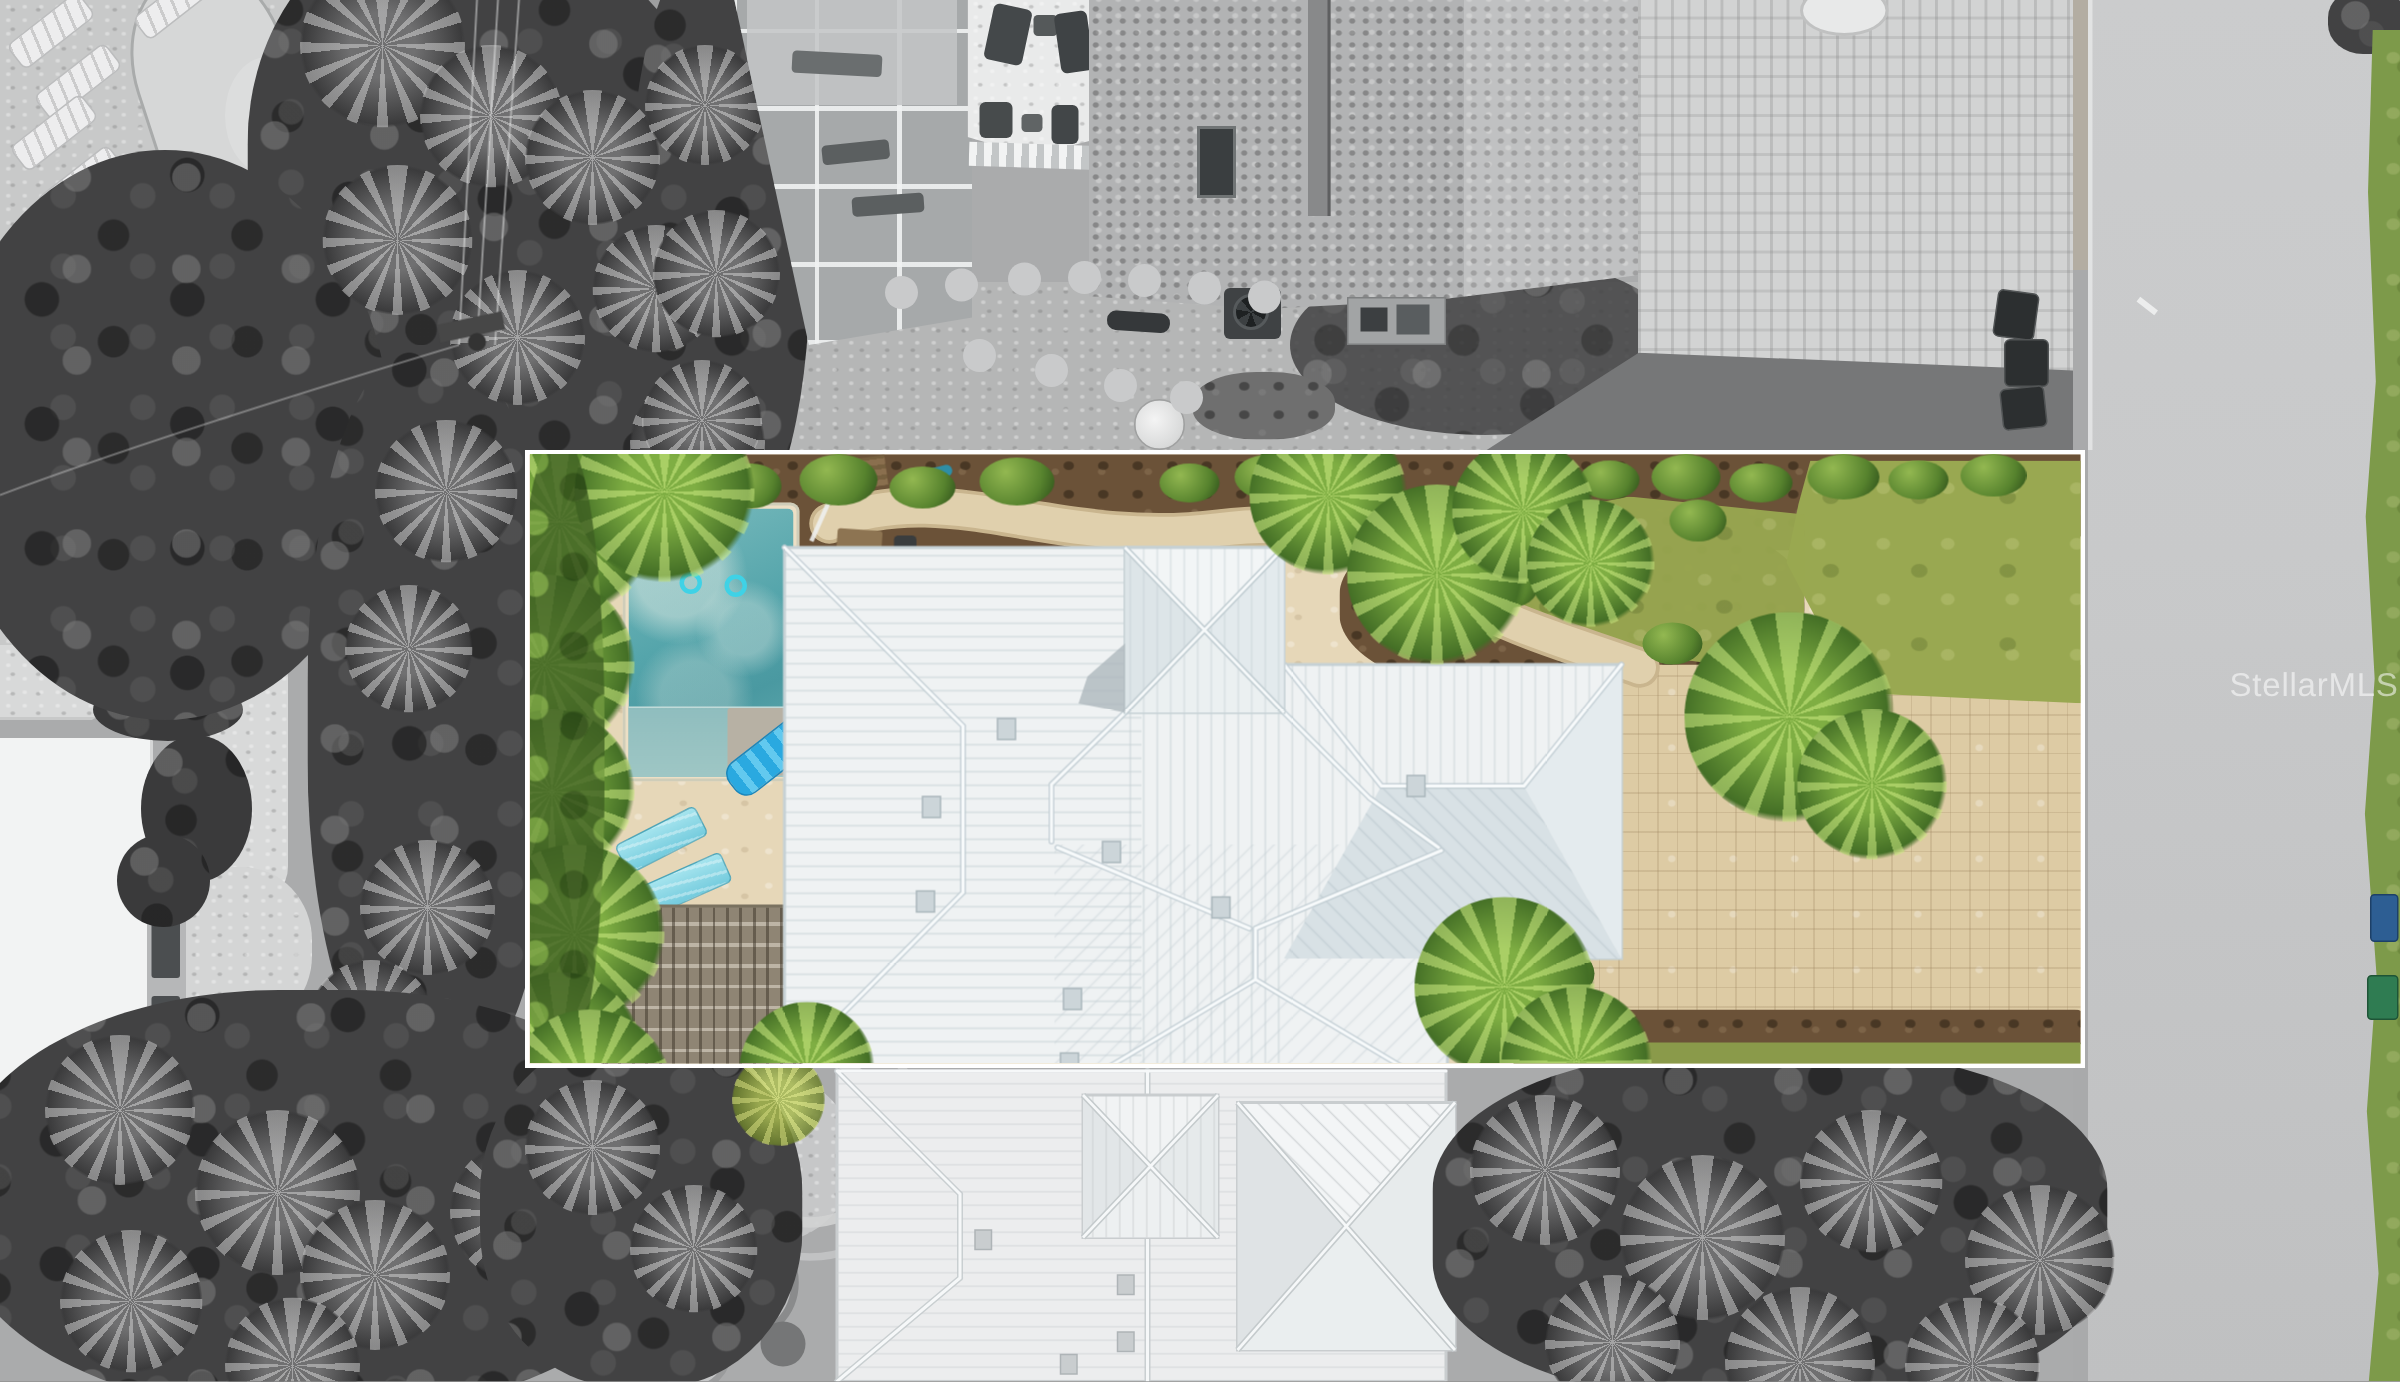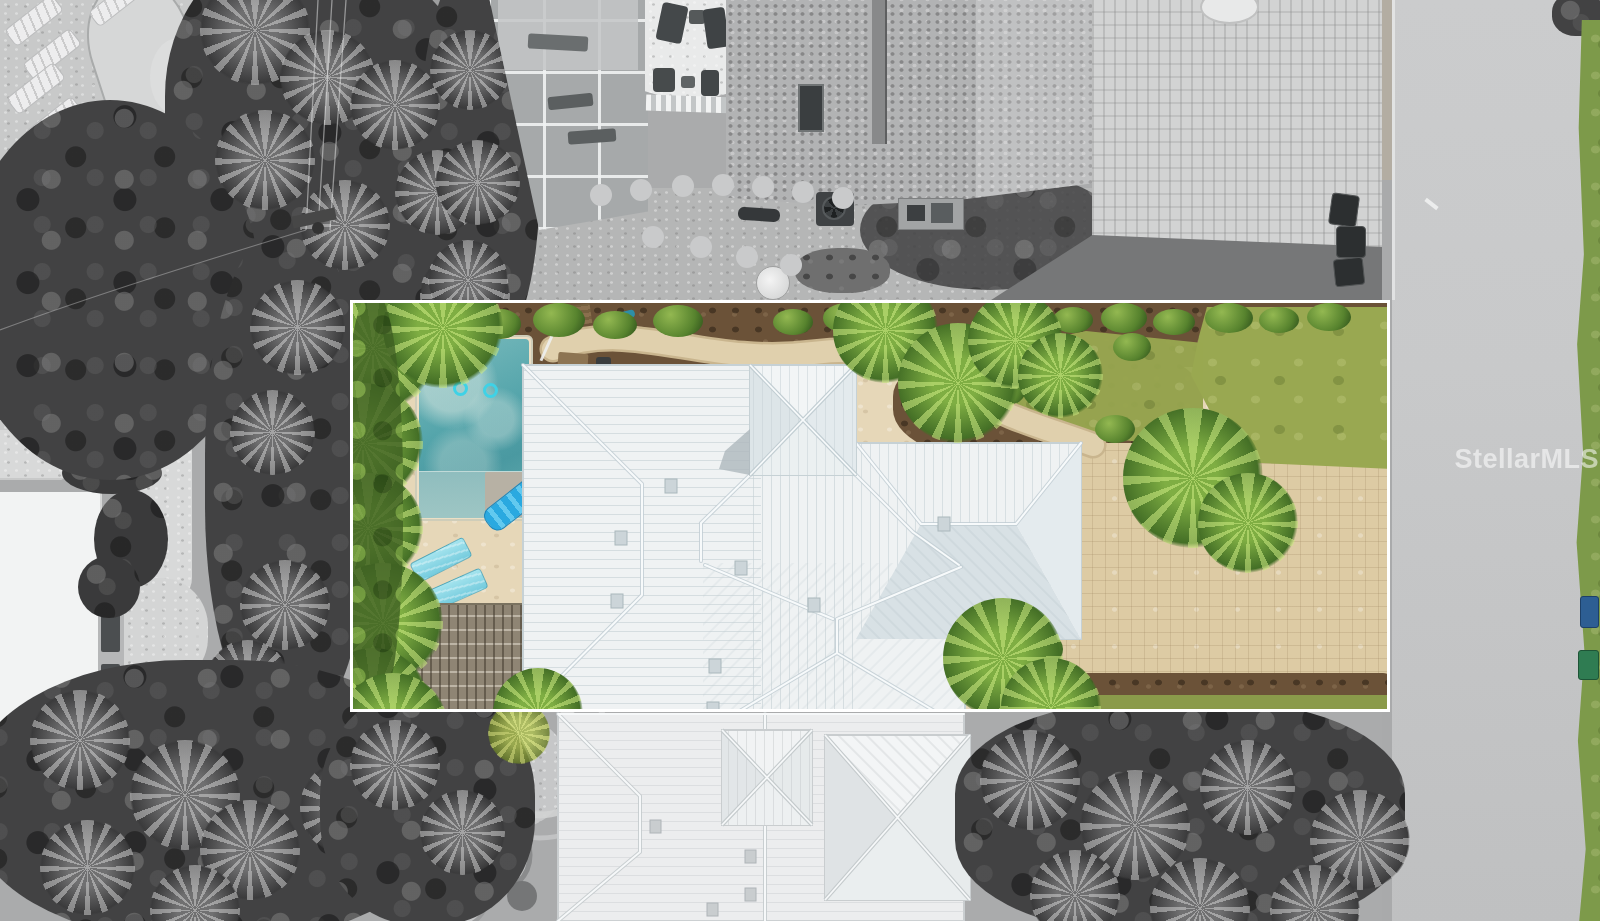--- a/index.html
+++ b/index.html
@@ -16,21 +16,21 @@
   .mulch{background-color:var(--c-mulch,#6b5238);background-image:radial-gradient(rgba(30,22,12,.45) 0 3px,transparent 4px),radial-gradient(rgba(170,145,112,.28) 0 2px,transparent 3px);background-size:23px 19px,31px 27px}
   .paver{background-color:var(--c-paver,#ddcba4);background-image:repeating-linear-gradient(0deg,rgba(150,125,88,.22) 0 1px,transparent 1px 13px),repeating-linear-gradient(90deg,rgba(150,125,88,.22) 0 1px,transparent 1px 13px),radial-gradient(rgba(255,255,255,.28) 0 2px,transparent 3px);background-size:auto,auto,41px 37px}
   .sand{background-color:var(--c-sand,#e6d7b8);background-image:radial-gradient(rgba(255,255,255,.3) 0 2px,transparent 3px),radial-gradient(rgba(150,125,90,.2) 0 2px,transparent 3px);background-size:29px 23px,41px 31px}
   .lounger{background-color:#ededee;background-image:repeating-linear-gradient(105deg,rgba(140,140,140,.35) 0 2px,transparent 2px 9px);border:1px solid #bcbdbe;border-radius:5px}
   .tlounge{background-image:repeating-linear-gradient(10deg,rgba(255,255,255,.35) 0 2px,transparent 2px 8px),linear-gradient(var(--c-lounge,#a5e4ee),#74cbdd);border:1px solid rgba(30,120,140,.45);border-radius:4px}
   .water{background:radial-gradient(circle at 30% 25%,rgba(225,235,228,.5) 0 18%,transparent 30%),radial-gradient(circle at 70% 45%,rgba(215,230,225,.4) 0 14%,transparent 26%),radial-gradient(circle at 40% 70%,rgba(200,220,215,.35) 0 16%,transparent 28%),linear-gradient(155deg,#7cbcbe,var(--c-pool,#55a5ab) 45%,#4a99a1 70%,#66adb0)}
   .scrn{background-color:#a6a9aa;background-image:repeating-linear-gradient(90deg,rgba(240,242,242,.9) 0 3px,transparent 3px 55px),repeating-linear-gradient(0deg,rgba(240,242,242,.9) 0 3px,transparent 3px 52px)}
   .shingle{background-color:#b2b3b4;background-image:radial-gradient(rgba(70,70,70,.4) 1.5px,transparent 2.5px),radial-gradient(rgba(225,225,225,.45) 1.5px,transparent 2.5px);background-size:9px 8px,13px 11px}
   .pergola{background-color:#8f8574;background-image:repeating-linear-gradient(90deg,rgba(60,52,40,.5) 0 2px,transparent 2px 9px),repeating-linear-gradient(0deg,rgba(235,228,215,.5) 0 2px,transparent 2px 14px);border:2px solid #7a7260;border-radius:2px}
   .parcel{border:3px solid var(--c-line,rgba(255,255,255,.95));box-sizing:border-box;overflow:hidden}
-  .watermark{color:rgba(255,255,255,.55);font-size:27px;letter-spacing:.5px;font-weight:700}
+  .watermark{color:rgba(255,255,255,.55);font-size:22px;letter-spacing:.5px;font-weight:400}
   .ring{border:3px solid #3fd2e6;border-radius:50%;width:15px;height:15px;box-sizing:border-box}
   .bin{background:#2c2f30;border:1px solid #515455;border-radius:4px}
 </style>
 </head>
 <body>
 
 <div class="canvas">
 
   <div class="p conc" style="left:0;top:0;width:340px;height:480px;clip-path:polygon(0 0,88% 0,99% 15%,88% 36%,73% 58%,48% 88%,18% 100%,0 100%)"></div>
   <div class="p" style="left:92px;top:-22px;width:100px;height:152px;background:#d6d7d7;border:2px solid #a9abab;border-radius:55% 45% 60% 40%/50% 50% 65% 35%;transform:rotate(-18deg)"></div>

